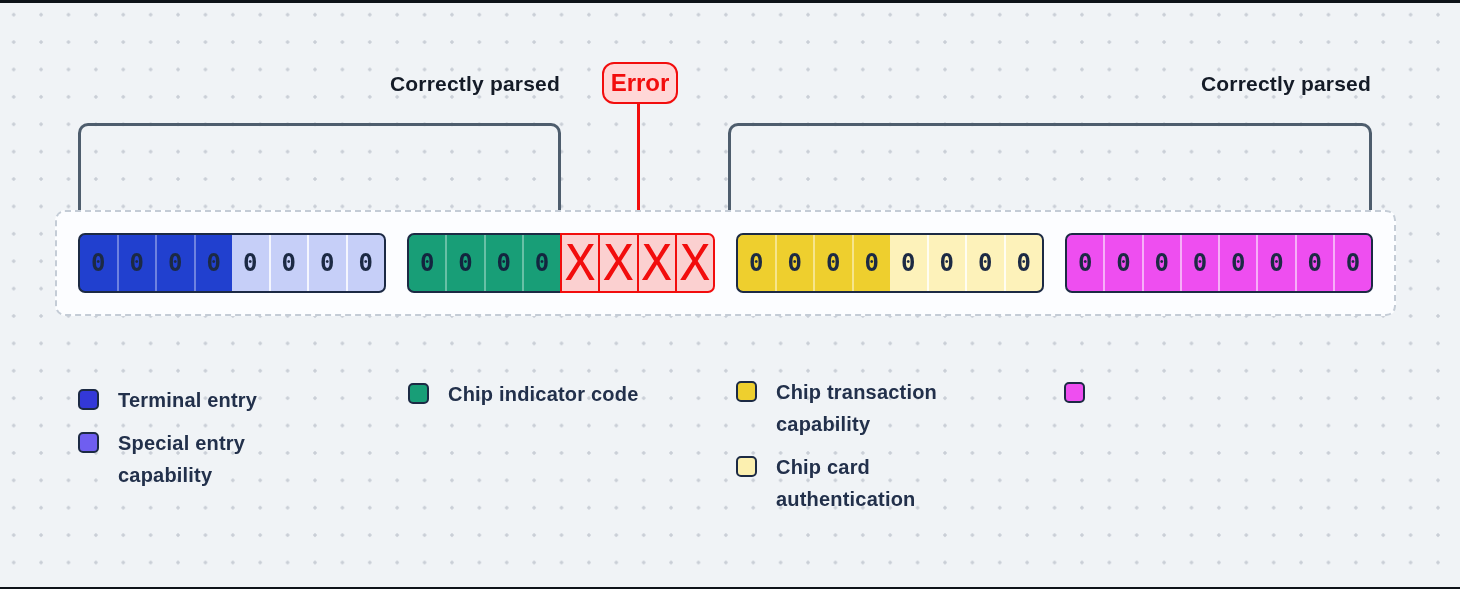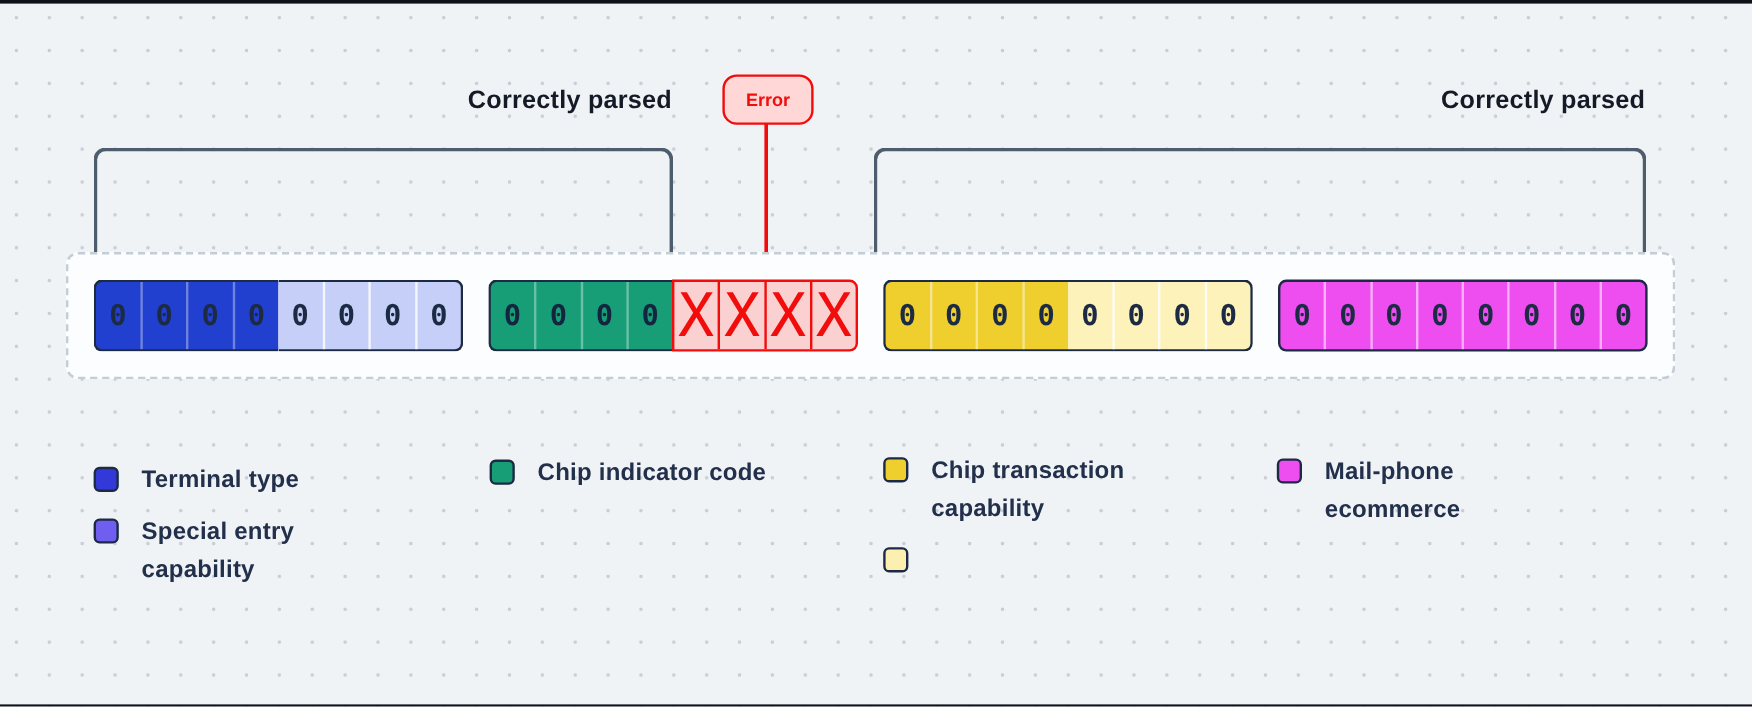--- a/index.html
+++ b/index.html
@@ -18,21 +18,21 @@
   .parsed-label.right{left:728px;width:643px;}
 
   .bracket{position:absolute;top:123px;height:88px;box-sizing:border-box;
     border:3px solid #4e5d6d;border-bottom:none;border-radius:10px 10px 0 0;}
   .bracket.left{left:78px;width:483px;}
   .bracket.right{left:728px;width:644px;}
 
   .error-badge{position:absolute;left:602px;top:62px;width:76px;height:42px;box-sizing:border-box;
     background:#ffd7d7;border:2.5px solid #f20d0d;border-radius:12px;
     display:flex;align-items:center;justify-content:center;
-    font-size:15px;font-weight:700;color:#f20d0d;}
+    font-size:24px;font-weight:700;color:#f20d0d;}
   .error-line{position:absolute;left:637px;top:103px;width:3px;height:131px;background:#f20d0d;}
 
   .byte-container{position:absolute;left:55px;top:210px;width:1341px;height:106px;box-sizing:border-box;
     background:#fcfdff;border:2px dashed #c4ccd6;border-radius:10px;}
 
   .groups{position:absolute;left:78px;top:233px;display:flex;gap:21px;}
   .group{display:flex;width:308px;height:60px;box-sizing:border-box;}
   .segment{display:flex;box-sizing:border-box;border:2.5px solid #1c2a44;flex-basis:0;}
   .segment.first{border-radius:7px 0 0 7px;}
   .segment.last{border-radius:0 7px 7px 0;}
@@ -189,42 +189,42 @@
             <span class="char" style="color: rgb(28, 42, 68);">0</span>
           </div>
         </div>
       </div>
     </div>
 
   <div>
       <div class="legend-col">
         <div class="legend-item">
           <span class="swatch" style="background: rgb(51, 56, 216);"></span>
-          <span class="legend-label">Terminal type</span>
+          <span class="legend-label">Terminal entry</span>
         </div>
         <div class="legend-item">
           <span class="swatch" style="background: rgb(111, 94, 240);"></span>
           <span class="legend-label">Special entry capability</span>
         </div>
       </div>
       <div class="legend-col">
         <div class="legend-item">
           <span class="swatch" style="background: rgb(24, 158, 119);"></span>
           <span class="legend-label">Chip indicator code</span>
         </div>
       </div>
       <div class="legend-col">
         <div class="legend-item">
           <span class="swatch" style="background: rgb(238, 207, 46);"></span>
           <span class="legend-label">Chip transaction capability</span>
         </div>
         <div class="legend-item">
           <span class="swatch" style="background: rgb(252, 240, 176);"></span>
+          <span class="legend-label">Chip card authentication</span>
         </div>
       </div>
       <div class="legend-col">
         <div class="legend-item">
           <span class="swatch" style="background: rgb(238, 78, 240);"></span>
-          <span class="legend-label">Mail-phone ecommerce</span>
         </div>
       </div>
     </div>
 </div>
 
 </body></html>

